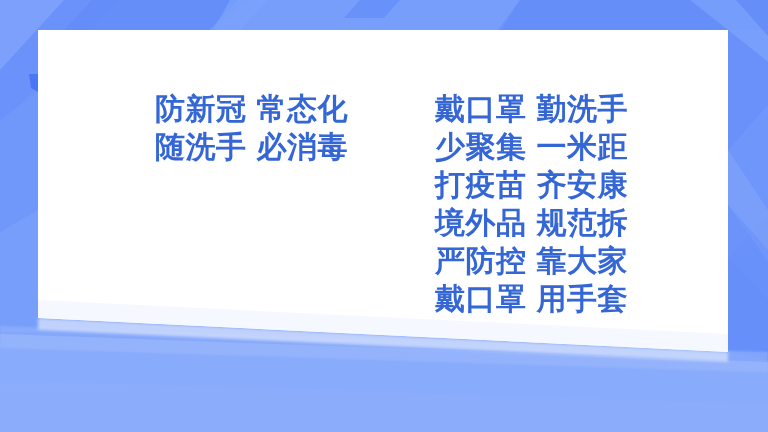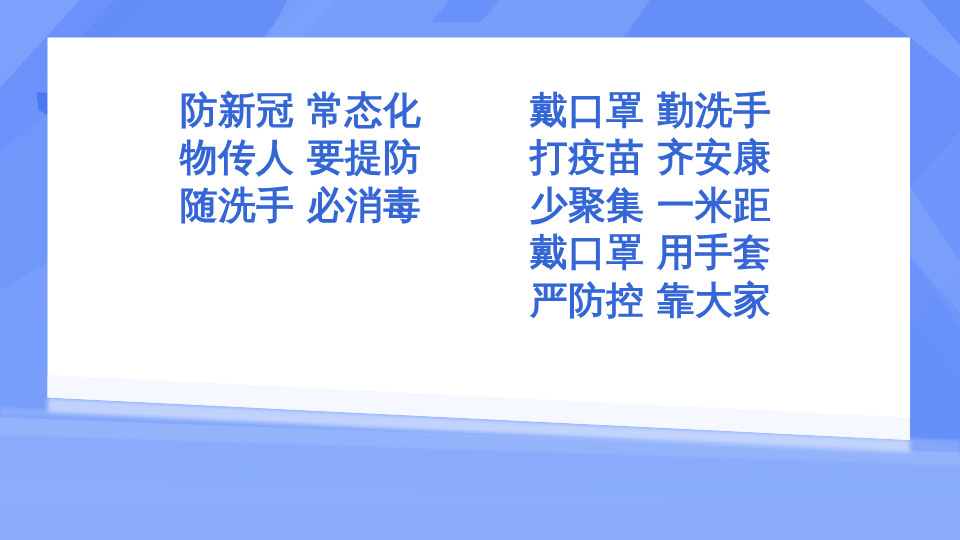--- a/index.html
+++ b/index.html
@@ -38,21 +38,22 @@
   
   .text-wrap {
     position: absolute;
     left: 0;
     top: 0;
     width: 768px;
     height: 432px;
   }
   .col {
     position: absolute;
-    top: 70px;
+    top: 90px;
+    margin-left: 11px;
   }
   .col-left  { left: 144px; }
   .col-right { left: 424px; text-align: right; }
 
   .line {
     display: block;
     font-size: 30px;
     line-height: 38px;
     font-weight: 700;
     color: #3566d6;
@@ -135,39 +136,39 @@
     </svg>
   </div>
 
   <div class="text-wrap">
 
     <div class="col col-left">
       <span class="line">
         <span class="seg">防新冠</span><span class="gap"></span><span class="seg">常态化</span>
       </span>
       <span class="line">
-        <span class="seg">物传人</span><span class="gap"></span><span class="seg">要提防</span>
-      </span>
-      <span class="line">
         <span class="seg">随洗手</span><span class="gap"></span><span class="seg">必消毒</span>
       </span>
     </div>
 
     <div class="col col-right">
       <span class="line">
         <span class="seg">戴口罩</span><span class="gap"></span><span class="seg">勤洗手</span>
       </span>
       <span class="line">
+        <span class="seg">少聚集</span><span class="gap"></span><span class="seg">一米距</span>
+      </span>
+      <span class="line">
         <span class="seg">打疫苗</span><span class="gap"></span><span class="seg">齐安康</span>
       </span>
       <span class="line">
-        <span class="seg">少聚集</span><span class="gap"></span><span class="seg">一米距</span>
+        <span class="seg">境外品</span><span class="gap"></span><span class="seg">规范拆</span>
+      </span>
+      <span class="line">
+        <span class="seg">严防控</span><span class="gap"></span><span class="seg">靠大家</span>
       </span>
       <span class="line">
         <span class="seg">戴口罩</span><span class="gap"></span><span class="seg">用手套</span>
-      </span>
-      <span class="line">
-        <span class="seg">严防控</span><span class="gap"></span><span class="seg">靠大家</span>
       </span>
     </div>
 
   </div>
 </div>
 
 </body></html>

